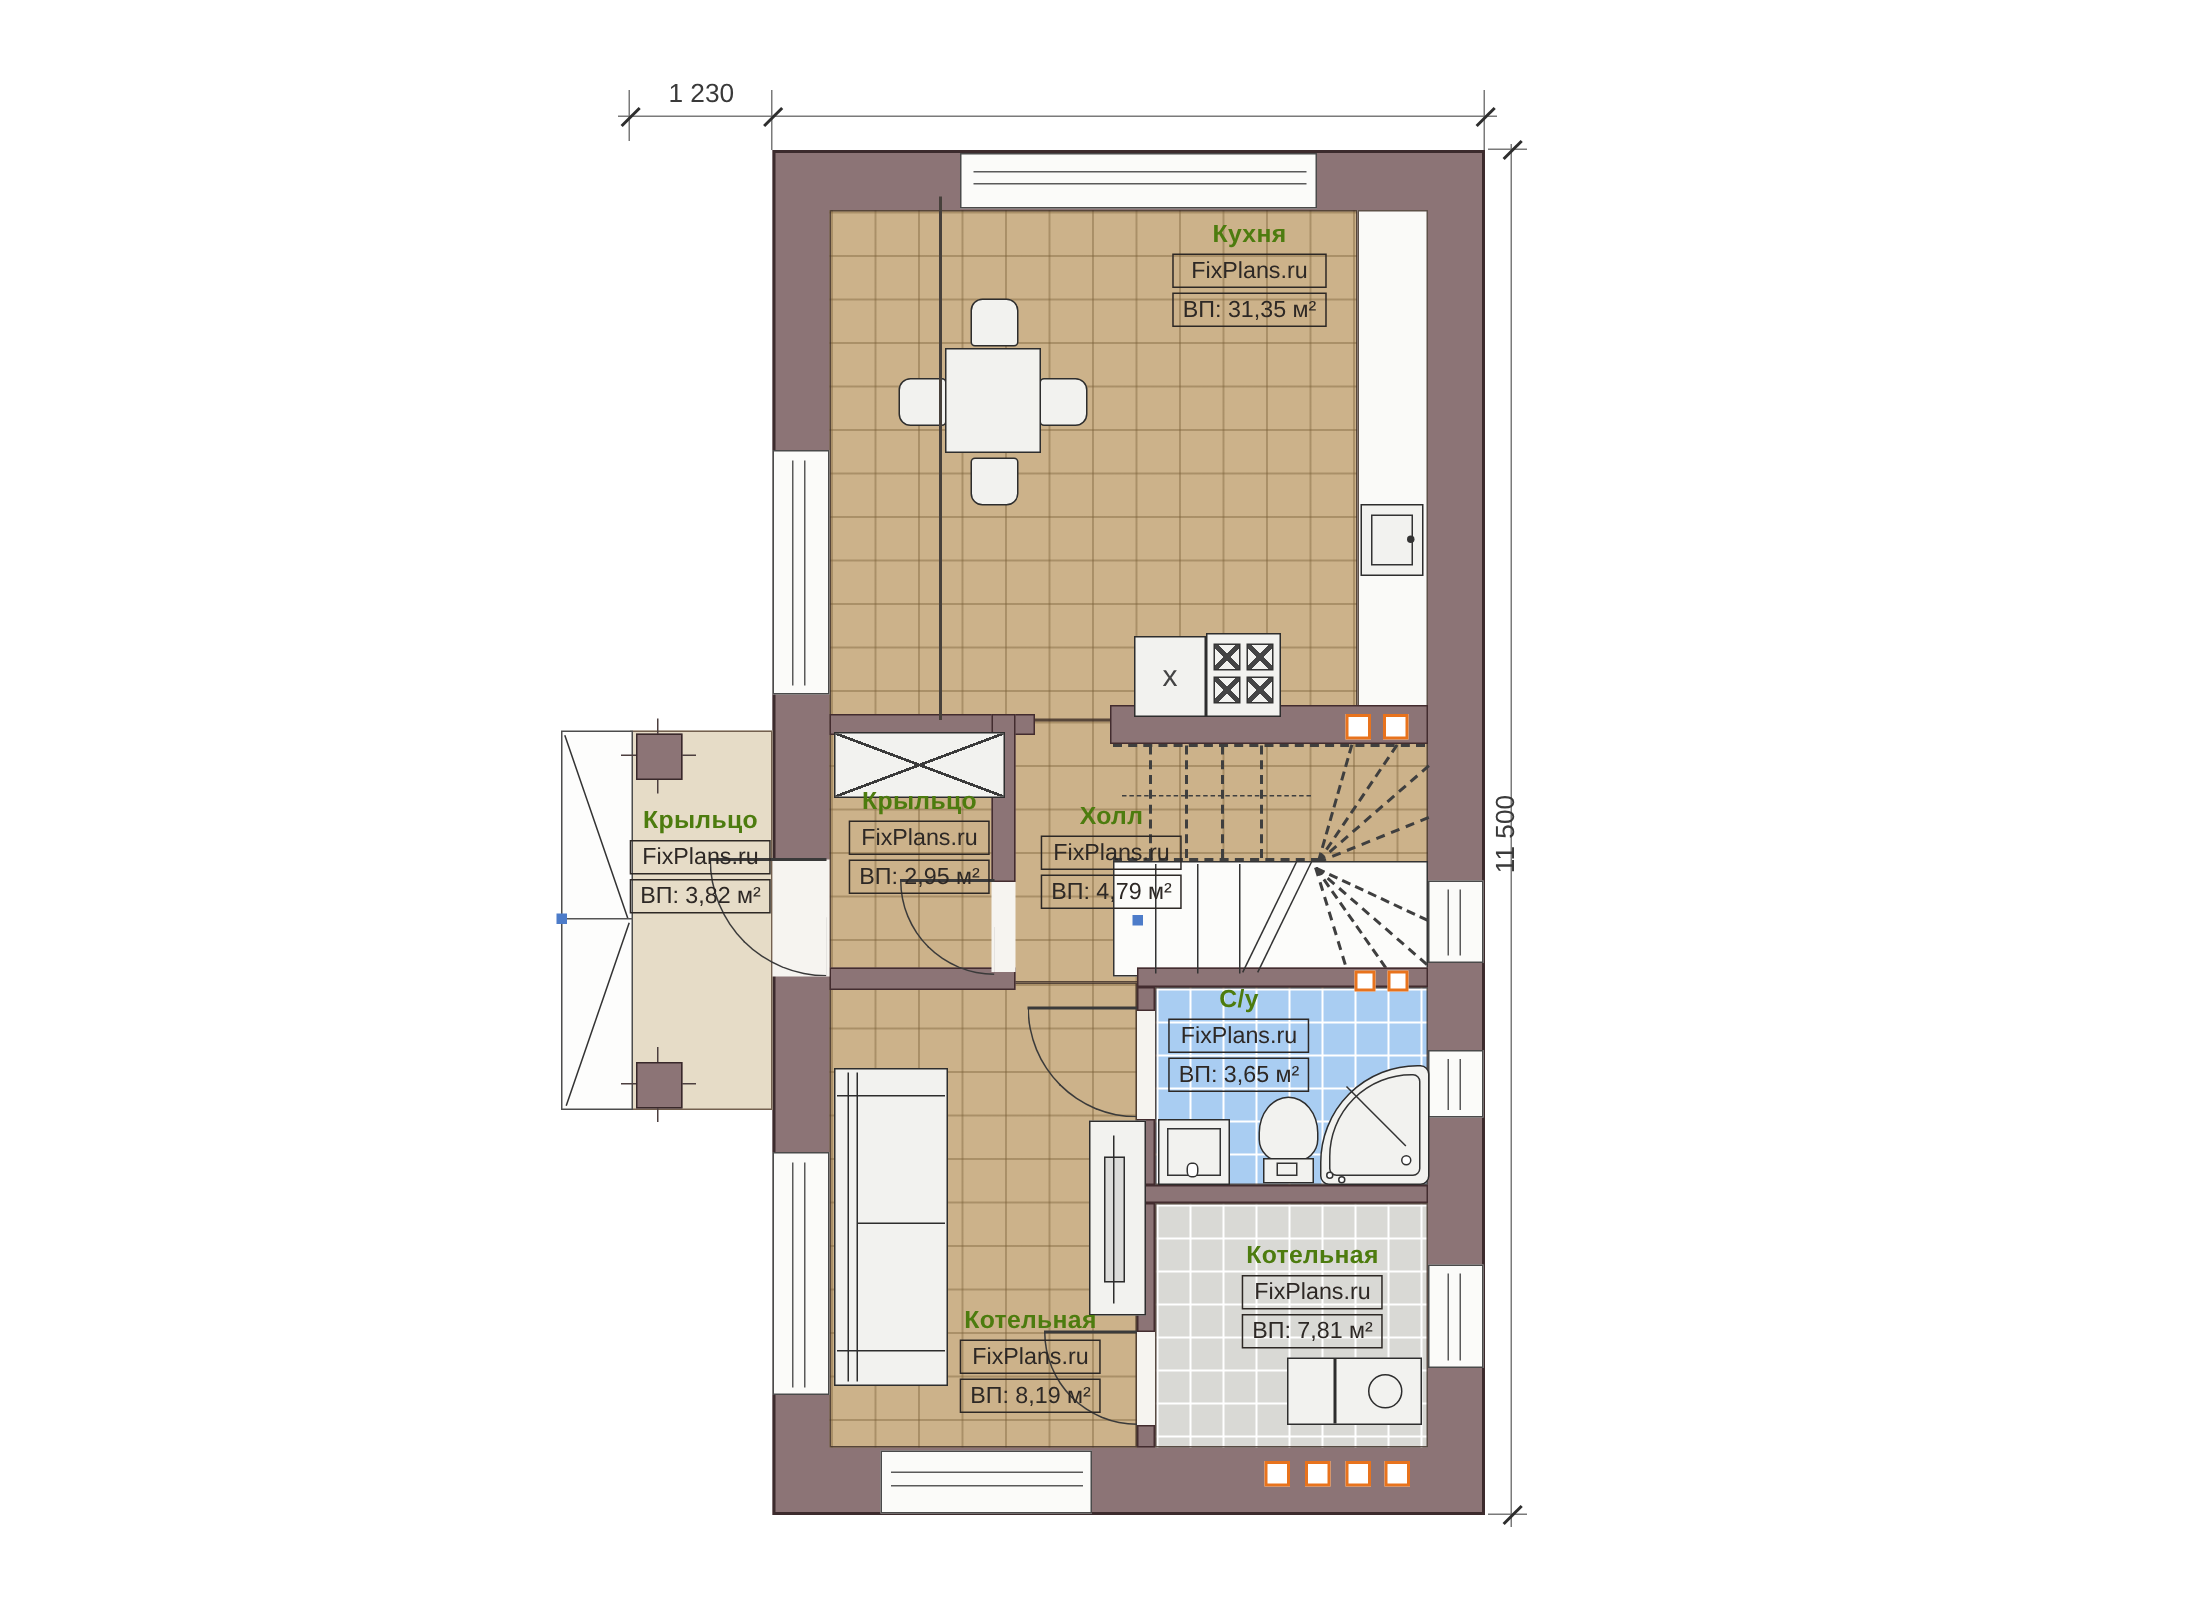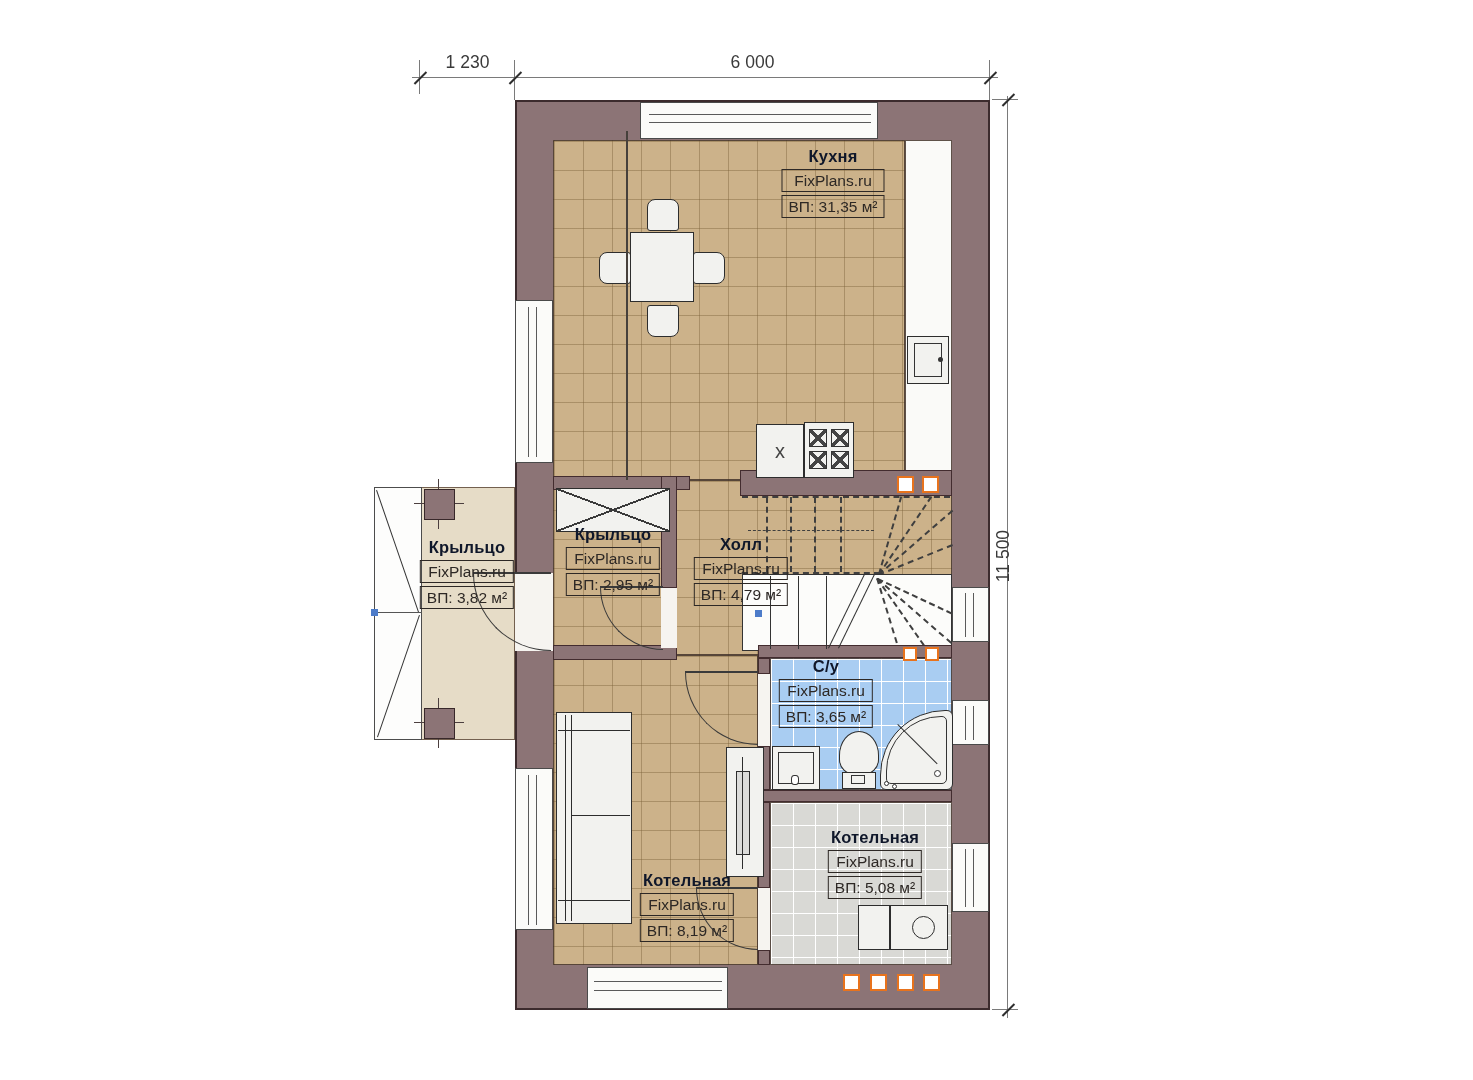--- a/index.html
+++ b/index.html
@@ -54,21 +54,21 @@
   .xbox{background-image:
     linear-gradient(to top right,transparent calc(50% - .9px),#3a3a3a calc(50% - .9px),#3a3a3a calc(50% + .9px),transparent calc(50% + .9px)),
     linear-gradient(to bottom right,transparent calc(50% - .9px),#3a3a3a calc(50% - .9px),#3a3a3a calc(50% + .9px),transparent calc(50% + .9px));}
 
   .oblock{background:#ffffff;border:2.6px solid #e8731d;z-index:8;}
   .dot{width:7px;height:7px;background:#4d7cc9;z-index:8;}
 
   
   .room-label{position:absolute;transform:translateX(-50%);display:inline-flex;flex-direction:column;
               align-items:stretch;z-index:9;text-align:center;}
-  .room-name{font-size:16.5px;font-weight:bold;color:#0f172a;letter-spacing:.2px;}
+  .room-name{font-size:16.5px;font-weight:bold;color:#4d7c0f;letter-spacing:.2px;}
   .lbox{border:1.8px solid #2d2825;padding:0 6px;font-size:15.5px;line-height:21px;color:#2d2825;
         margin-top:3px;white-space:nowrap;}
 
   
   .dim-t{position:absolute;font-size:17.5px;color:#3a3a3a;text-align:center;z-index:9;}
   .dline{position:absolute;background:#7a7a7a;z-index:9;}
   .tick{position:absolute;width:17px;height:2.2px;background:#2e2e2e;transform:rotate(-45deg);z-index:9;}
 </style>
 </head>
 <body>
@@ -76,21 +76,20 @@
 <div class="canvas">
 
   <div class="dline abs" style="left:412px;top:77px;width:586px;height:1.4px"></div>
   <div class="dline abs" style="left:419px;top:60px;width:1.4px;height:34px"></div>
   <div class="dline abs" style="left:514px;top:60px;width:1.4px;height:40px"></div>
   <div class="dline abs" style="left:989px;top:60px;width:1.4px;height:40px"></div>
   <div class="tick" style="left:412px;top:77px"></div>
   <div class="tick" style="left:507px;top:77px"></div>
   <div class="tick" style="left:982px;top:77px"></div>
   <div class="dim-t" style="left:420px;top:52px;width:95px">1 230</div>
-  <div class="dim-t" style="left:515px;top:52px;width:475px">6 000</div>
 
   <div class="dline abs" style="left:1007px;top:96px;width:1.4px;height:922px"></div>
   <div class="dline abs" style="left:992px;top:99px;width:26px;height:1.2px"></div>
   <div class="dline abs" style="left:992px;top:1009px;width:26px;height:1.2px"></div>
   <div class="tick" style="left:1000px;top:99px"></div>
   <div class="tick" style="left:1000px;top:1009px"></div>
   <div class="dim-t" style="left:944px;top:545px;width:120px;height:22px;transform:rotate(-90deg)">11 500</div>
 
   <div class="bldg abs" style="left:515px;top:100px;width:475px;height:910px"></div>
 
@@ -268,21 +267,21 @@
     <div class="lbox">ВП: 4,79 м²</div>
   </div>
   <div class="room-label" style="left:826px;top:657px">
     <div class="room-name">С/у</div>
     <div class="lbox">FixPlans.ru</div>
     <div class="lbox">ВП: 3,65 м²</div>
   </div>
   <div class="room-label" style="left:875px;top:828px">
     <div class="room-name">Котельная</div>
     <div class="lbox">FixPlans.ru</div>
-    <div class="lbox">ВП: 5,08 м²</div>
+    <div class="lbox">ВП: 7,81 м²</div>
   </div>
   <div class="room-label" style="left:687px;top:871px">
     <div class="room-name">Котельная</div>
     <div class="lbox">FixPlans.ru</div>
     <div class="lbox">ВП: 8,19 м²</div>
   </div>
 
 </div>
 
 </body></html>

